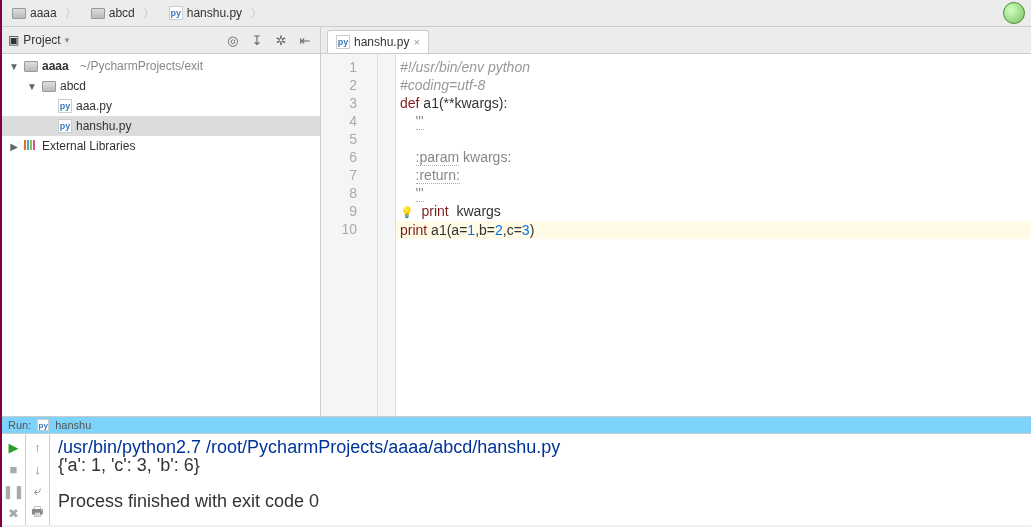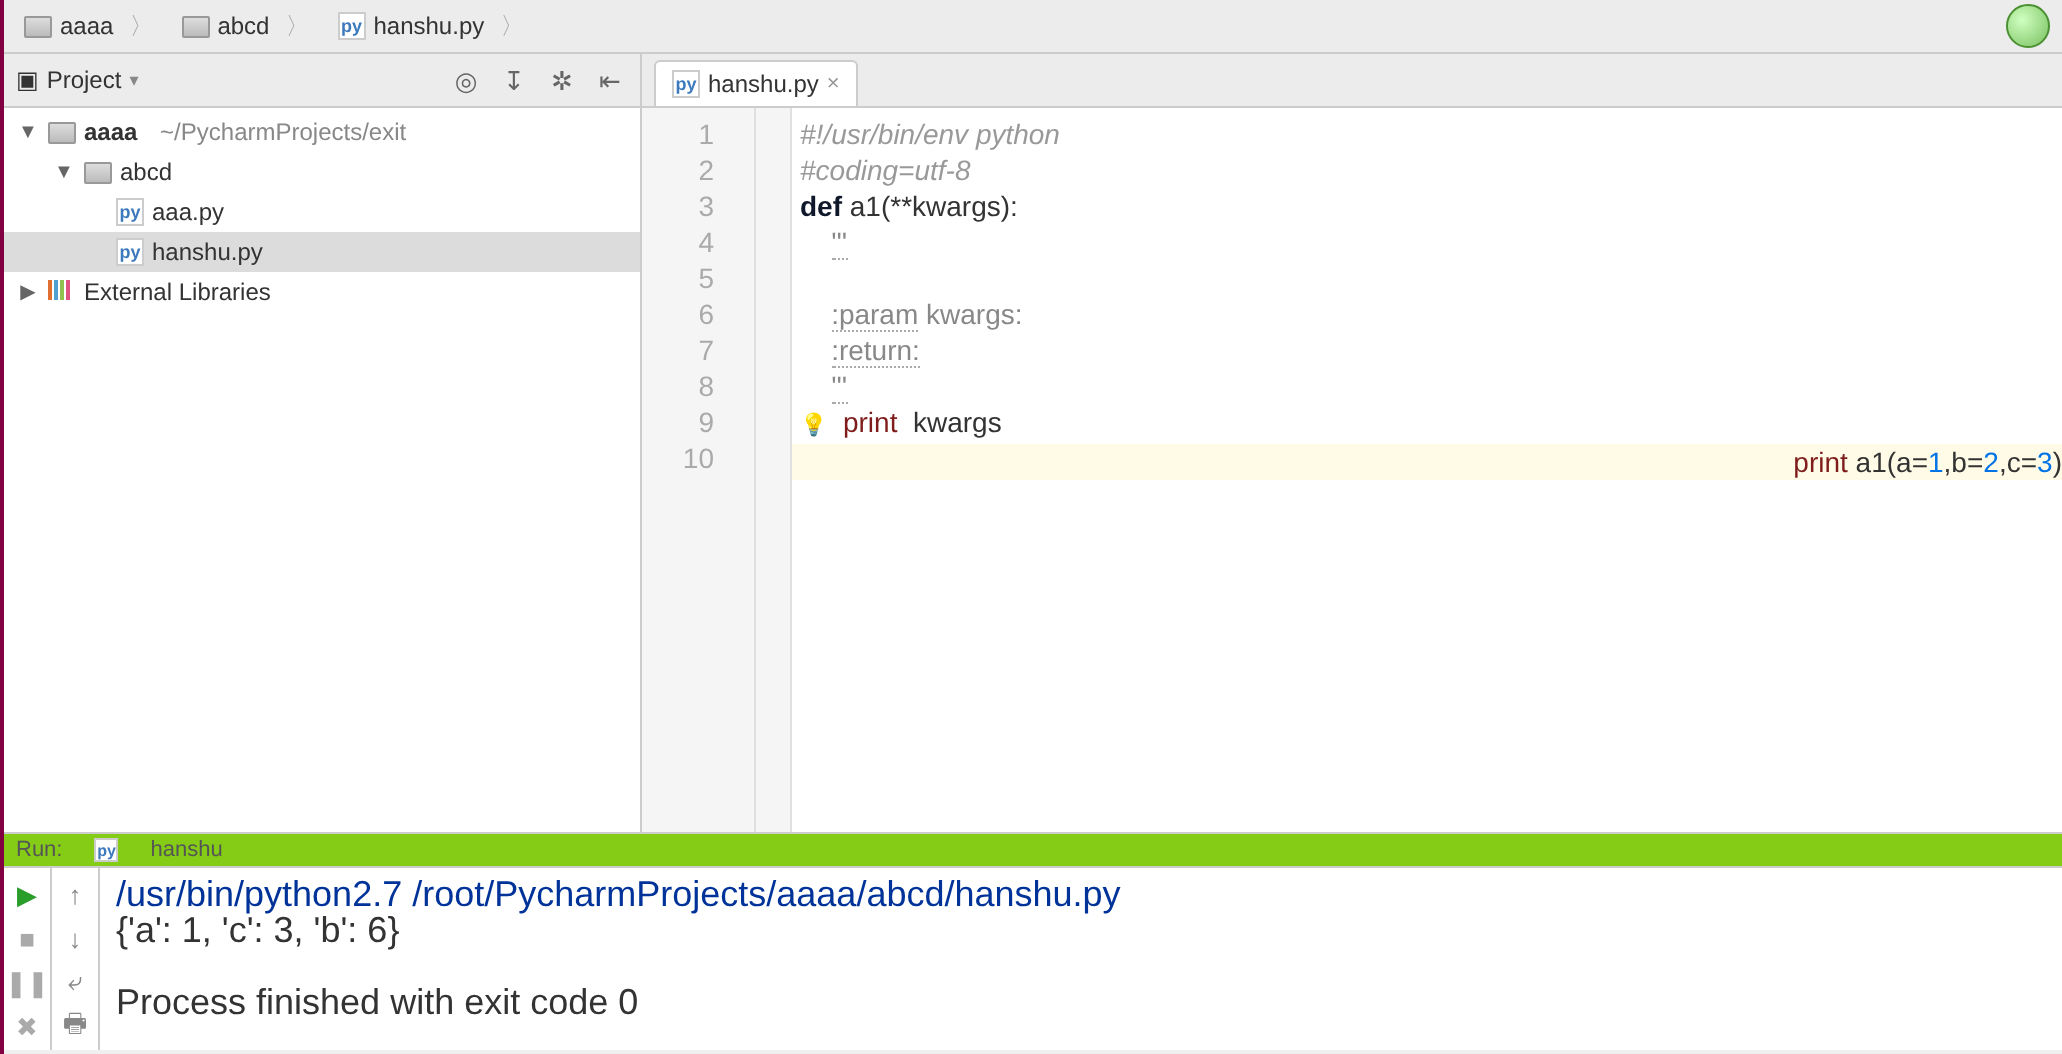--- a/index.html
+++ b/index.html
@@ -22,30 +22,30 @@
 .lib-ico { display:inline-block; width:14px; height:14px; }
 .lib-ico span { display:inline-block; width:2px; height:10px; margin-right:1px; }
 .editor { flex:1; display:flex; flex-direction:column; background:#fff; }
 .tabs { height:27px; background:#ececec; border-bottom:1px solid #ccc; display:flex; align-items:flex-end; padding-left:6px; }
 .tab { display:flex; align-items:center; gap:4px; padding:4px 8px; background:#fff; border:1px solid #ccc; border-bottom:none; border-radius:3px 3px 0 0; cursor:pointer; }
 .tab .close { color:#999; cursor:pointer; font-size:11px; }
 .code-area { flex:1; display:flex; font-family:Menlo,Consolas,monospace; font-size:14px; }
 .gutter { width:57px; background:#f5f5f5; border-right:1px solid #e0e0e0; color:#aaa; text-align:right; padding:4px 20px 0 0; line-height:18px; }
 .fold-gutter { width:18px; background:#f5f5f5; border-right:1px solid #e0e0e0; }
 .code { flex:1; padding:4px 0 0 4px; line-height:18px; white-space:pre; color:#333; }
-.code .hl { background:#fffbe6; display:block; margin-left:-4px; padding-left:4px;text-align:right; }
+.code .hl { background:#fffbe6; display:block; margin-left:-4px; padding-left:4px; }
 .c-comment{color:#999;font-style:italic}
 .c-kw{color:#7f1d1d;font-weight:normal}
-.c-def{color:#0f172a;font-weight:bold}
+.c-def{color:#7f1d1d;font-weight:normal}
 .c-fn{color:#333}
 .c-doc{color:#888;border-bottom:1px dotted #aaa}
 .c-param{color:#888}
 .c-num{color:#0073e6}
 .bulb { font-size:11px; }
-.run-hdr { height:18px; background:#84cc16; border-top:1px solid #ccc; border-bottom:1px solid #ccc; display:flex; align-items:center; padding:0 6px; gap:16px; font-size:11px; color:#555; }
+.run-hdr { height:18px; background:#7dd3fc; border-top:1px solid #ccc; border-bottom:1px solid #ccc; display:flex; align-items:center; padding:0 6px; gap:6px; font-size:11px; color:#555; }
 .run-panel { display:flex; height:91px; background:#fff; }
 .run-tools { width:24px; border-right:1px solid #ccc; display:flex; flex-direction:column; align-items:center; padding-top:4px; gap:4px; }
 .run-tools2 { width:24px; border-right:1px solid #ccc; display:flex; flex-direction:column; align-items:center; padding-top:4px; gap:4px; }
 .rt { width:18px; height:18px; display:flex; align-items:center; justify-content:center; cursor:pointer; font-size:13px; }
 .console { flex:1; padding:4px 8px; font-family:Menlo,Consolas,monospace; font-size:18px; line-height:18px; }
 .console .cmd { color:#003399; }
 .top-right { position:absolute; top:2px; right:6px; width:22px; height:22px; border-radius:50%; background:radial-gradient(circle at 35% 35%,#cfffc0,#7ac060); border:1px solid #4a9030; }
 </style>
 </head>
 <body>

